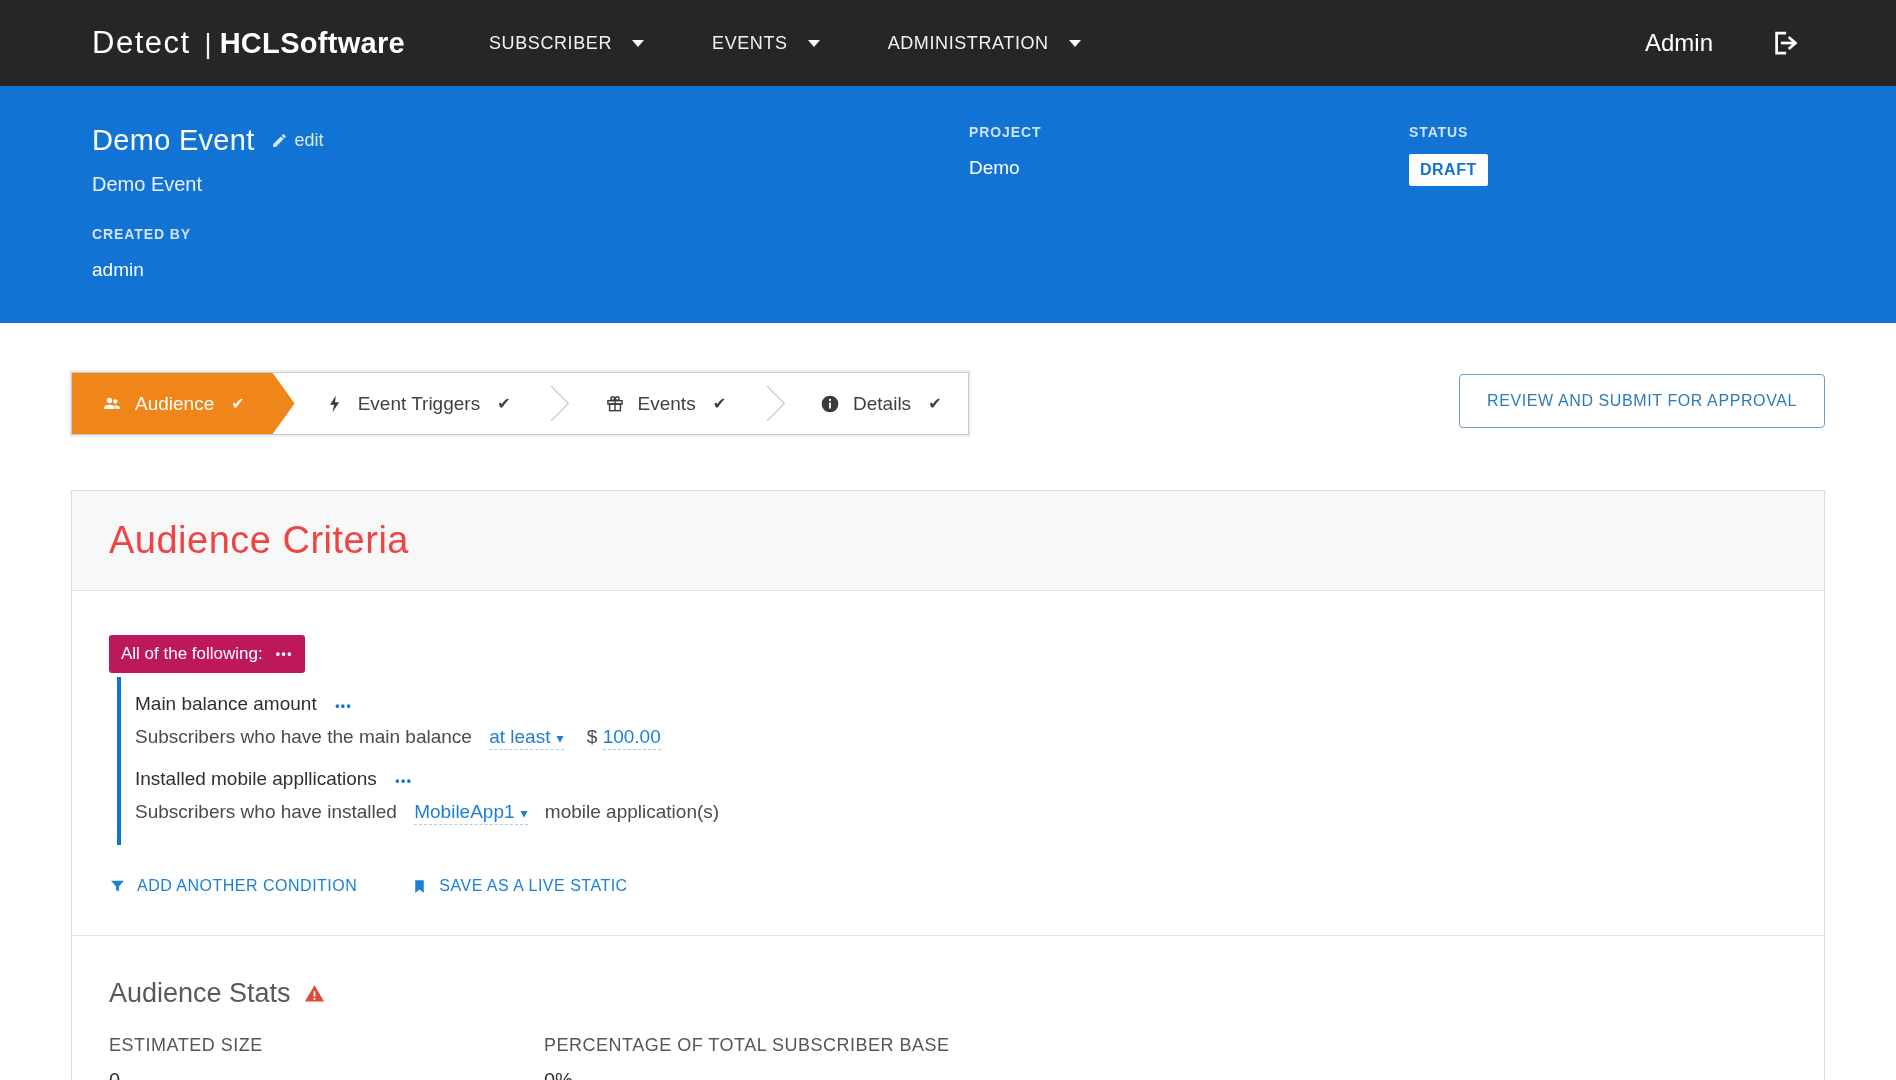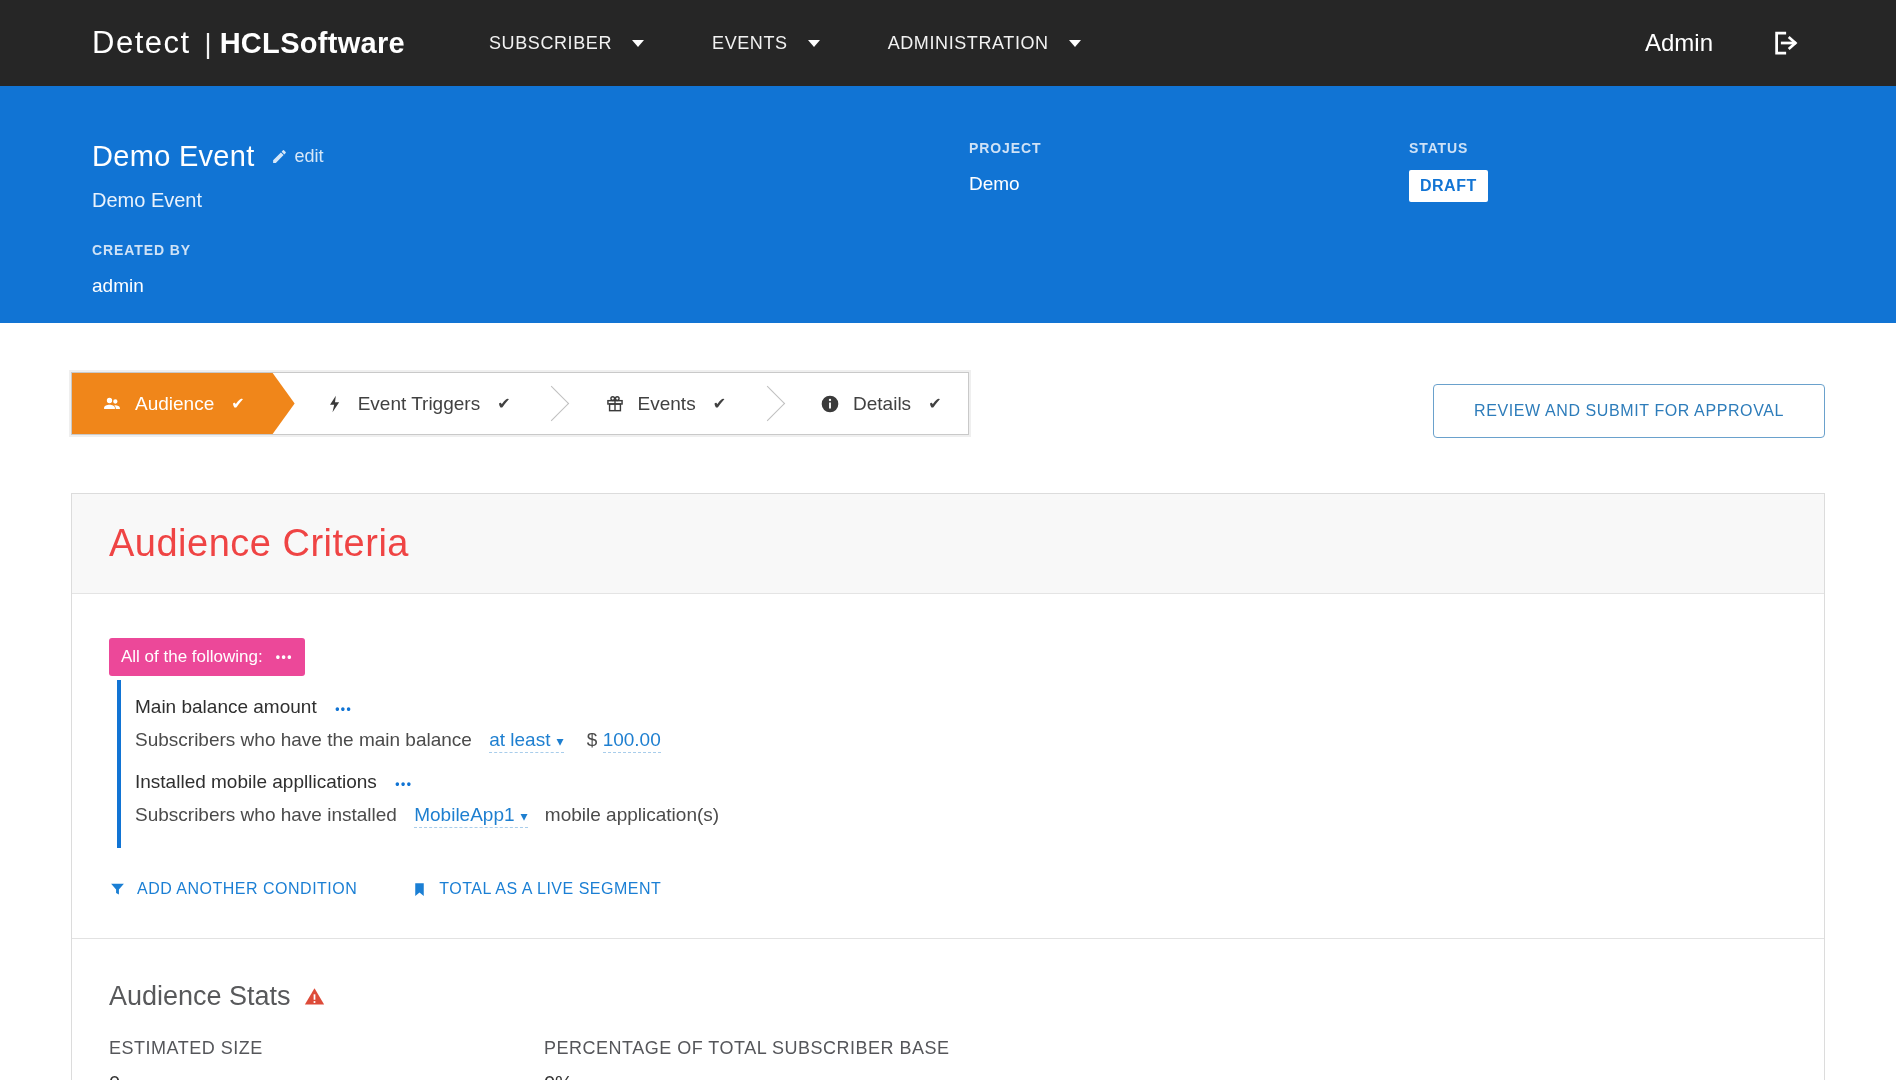--- a/index.html
+++ b/index.html
@@ -29,21 +29,21 @@
     width:0; height:0; border-left:6px solid transparent;
     border-right:6px solid transparent; border-top:7px solid #ffffff;
   }
   .nav-right { margin-left:auto; display:flex; align-items:center; gap:58px; }
   .user-name { color:#fff; font-size:24px; cursor:pointer; }
   .logout-btn { cursor:pointer; color:#fff; }
 
   
   .hero {
     height:237px; background:#1174d4; color:#fff;
-    display:flex; padding:54px 0 0 92px;
+    display:flex; padding:38px 0 0 92px;
   }
   .hero-left { width:877px; }
   .hero-col-project { width:440px; }
   .title-row { display:flex; align-items:center; gap:16px; }
   .hero-title { margin:0; font-size:29px; font-weight:400; letter-spacing:.3px; }
   .edit-link { display:flex; align-items:center; gap:7px; color:#d6e7f8; font-size:18px; cursor:pointer; text-decoration:none; }
   .hero-subtitle { margin-top:16px; font-size:20px; color:#e9f2fc; }
   .hero-label { font-size:14px; font-weight:700; letter-spacing:.9px; color:#cfe2f6; }
   .hero-left .hero-label { margin-top:30px; }
   .hero-value { margin-top:17px; font-size:19px; color:#ffffff; }
@@ -71,35 +71,35 @@
   }
   .step-icon svg { width:20px; height:20px; }
   .check { font-size:16px; font-weight:700; margin-left:4px; }
   .chev { width:42px; display:flex; align-items:center; justify-content:center; }
   .chev::before {
     content:""; width:24px; height:24px; margin-left:-12px;
     border-top:1px solid #bfbfbf; border-right:1px solid #bfbfbf; transform:rotate(45deg);
   }
   .review-btn {
     background:#fff; border:1px solid #6aa1cc; color:#2d7cba; font-size:16px;
-    letter-spacing:.6px; padding:17px 40px; border-radius:4px; cursor:pointer;
-    font-family:inherit; margin-top:12px;
+    letter-spacing:.6px; padding:17px 27px; border-radius:4px; cursor:pointer;
+    font-family:inherit; margin-top:2px;
   }
 
   
   .card { margin:55px 71px 0 71px; border:1px solid #dcdcdc; background:#fff; }
   .card-header { background:#f8f8f8; border-bottom:1px solid #e4e4e4; padding:28px 37px; }
   .card-title { margin:0; font-size:38px; font-weight:300; color:#ef4444; letter-spacing:.5px; }
 
   .card-body { display:flex; padding:44px 37px 0 37px; }
   .criteria { flex:1; }
   .excluded-col { width:533px; padding-top:20px; }
 
   .chip {
-    display:inline-flex; align-items:center; gap:13px; background:#ec4899; color:#fff;
+    display:inline-flex; align-items:center; gap:13px; background:#be185d; color:#fff;
     font-size:17px; padding:9px 12px; border-radius:3px; cursor:pointer;
   }
   .dots { font-size:12px; letter-spacing:1.5px; font-weight:700; cursor:pointer; }
 
   .conditions { border-left:4px solid #1174d4; margin:4px 0 0 8px; padding:16px 0 22px 14px; }
   .condition + .condition { margin-top:20px; }
   .cond-name { font-size:19px; color:#2f2f2f; }
   .cond-dots { color:#1174d4; margin-left:14px; }
   .cond-sentence { margin-top:11px; font-size:19px; color:#4b4b4b; }
   .dd {
@@ -294,21 +294,21 @@
               </svg>
           </span>
           <span>ADD ANOTHER CONDITION</span>
         </a>
         <a class="action">
           <span>
             <svg viewBox="0 0 24 24" fill="#1b7fd4">
                 <path d="M6 3h12v18l-6-4.8L6 21V3z"></path>
               </svg>
           </span>
-          <span>TOTAL AS A LIVE SEGMENT</span>
+          <span>SAVE AS A LIVE STATIC</span>
         </a>
       </div>
     </div>
 
   </div>
 
   <div class="card-stats">
     <div class="stats-title-row">
       <h3 class="stats-title">Audience Stats</h3>
       <span class="warn-icon">

